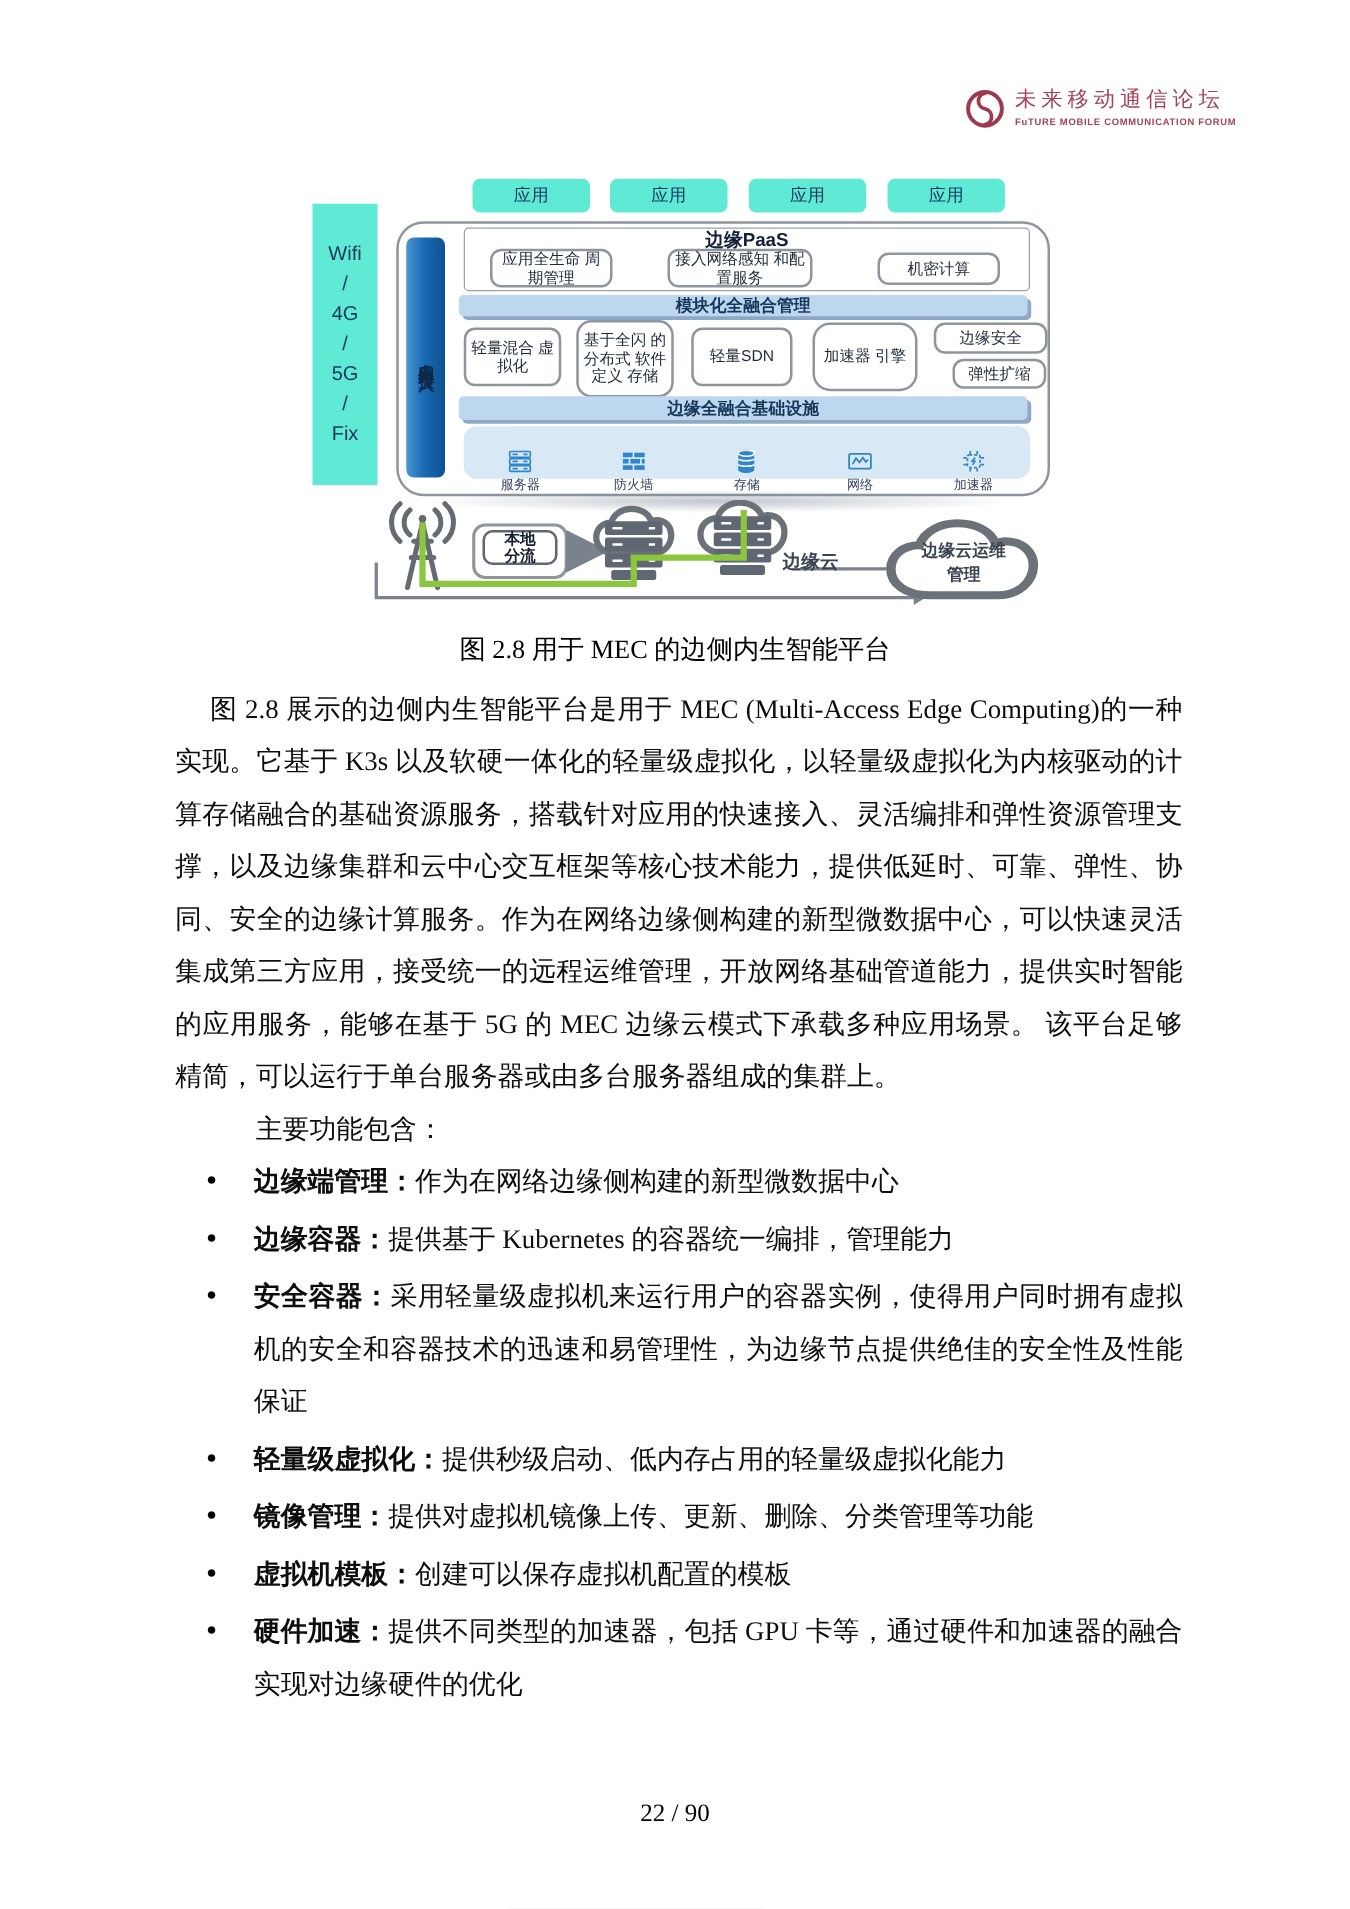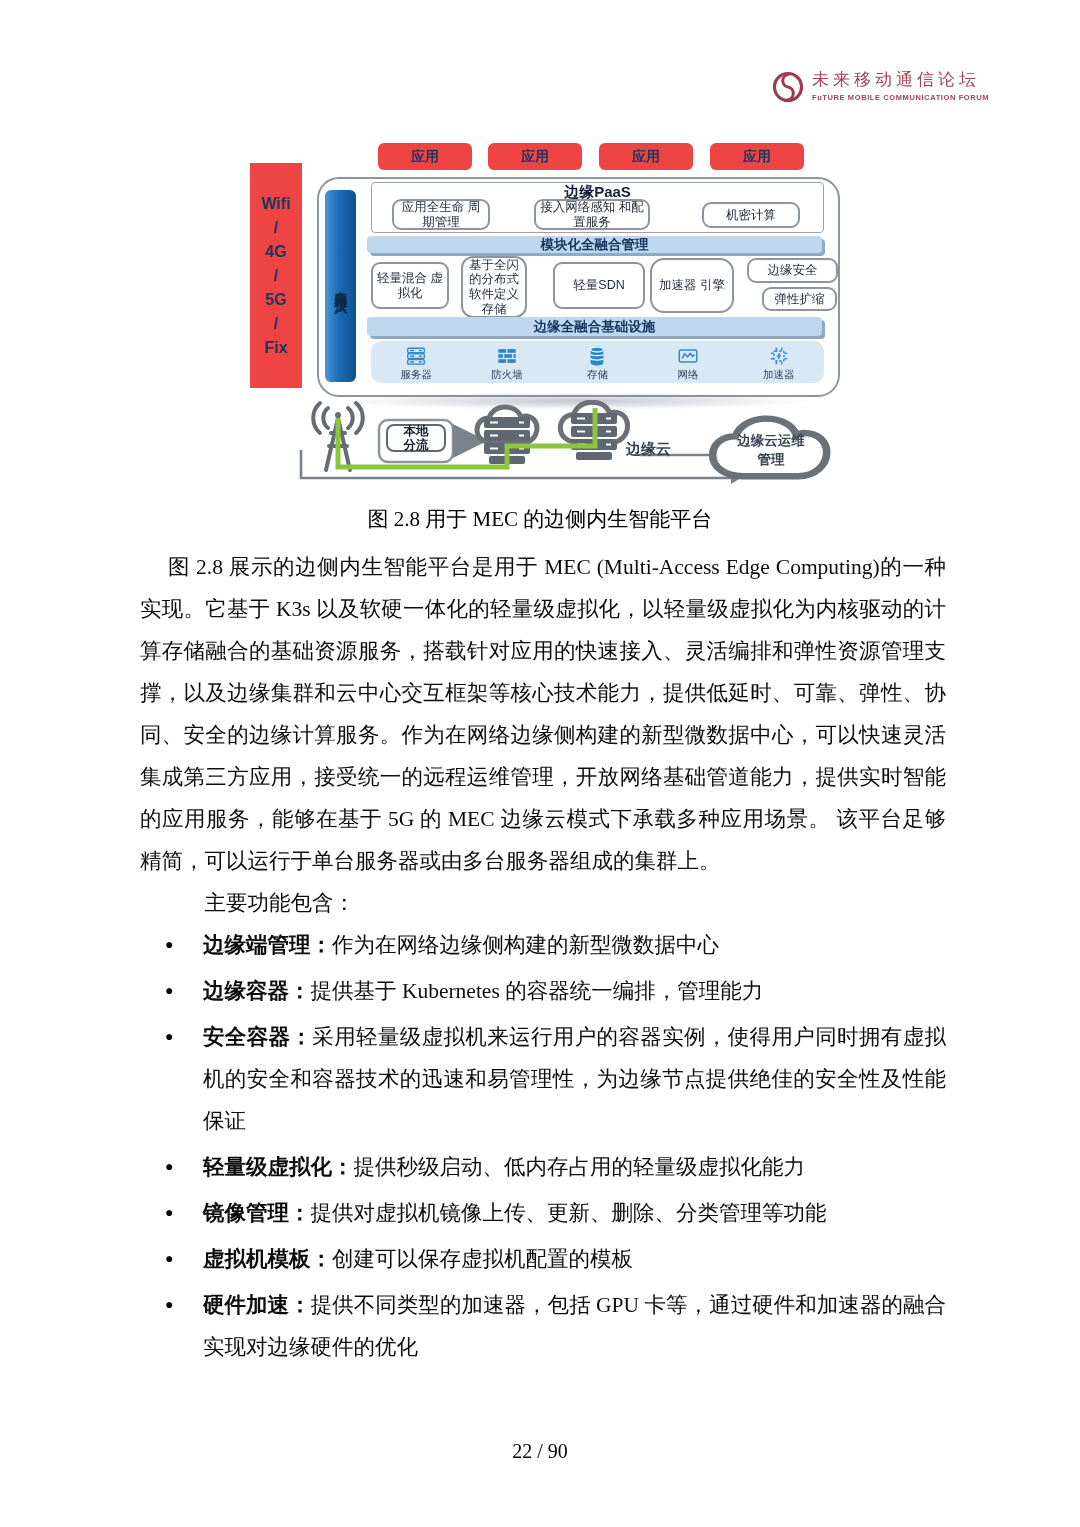--- a/index.html
+++ b/index.html
@@ -11,21 +11,21 @@
   .logo-ring{width:34px;height:34px;margin-top:2px;}
   .logo-text{margin-left:7px;}
   .logo-cn{font-size:17px;letter-spacing:4px;color:#a24458;white-space:nowrap;}
   .logo-en{font-family:"Liberation Sans",sans-serif;font-size:7.5px;font-weight:bold;
            letter-spacing:.6px;color:#a24458;margin-top:2px;white-space:nowrap;}
 
   
   .diagram{position:absolute;left:0;top:0;width:1080px;height:545px;
            font-family:"Liberation Sans",sans-serif;}
   .abs{position:absolute;box-sizing:border-box;}
-  .ltblue{background:#ef4444;color:#17375e;font-weight:bold;}
+  .ltblue{background:#5eead4;color:#17375e;font-weight:normal;}
   .appbox{width:94px;height:27px;top:143px;border-radius:6px;font-size:14px;
           display:flex;align-items:center;justify-content:center;}
   .access{left:250px;top:163px;width:52px;height:225px;display:flex;align-items:center;
           justify-content:center;text-align:center;font-size:16px;line-height:1.5;
           white-space:pre-line;}
   .outer{left:317px;top:177px;width:523px;height:220px;border:2.5px solid #8e959c;
          border-radius:22px;background:#fff;}
   .netbar{left:325px;top:190px;width:31px;height:192px;border-radius:6px;
           background:linear-gradient(90deg,#4a97d4 0%,#1a6ab5 45%,#0d528f 100%);
           display:flex;align-items:center;justify-content:center;
@@ -35,21 +35,21 @@
         border-radius:4px;background:#fff;}
   .paas-title{left:371px;top:183px;width:453px;text-align:center;font-size:15px;
               font-weight:bold;color:#14203a;}
   .wbox{border:2px solid #8e959c;border-radius:9px;background:#fff;color:#1f2937;
         display:flex;align-items:center;justify-content:center;text-align:center;
         font-size:12.5px;line-height:1.18;padding:1px 3px;}
   .bar3d{background:#bcd7ee;border-radius:4px;box-shadow:3px 3px 0 #8ea9c6;
          display:flex;align-items:center;justify-content:center;
          font-size:13.5px;font-weight:bold;color:#16365c;}
   .tray{left:371px;top:341px;width:453px;height:42px;background:#d9e8f5;border-radius:10px;
-        display:flex;align-items:flex-start;justify-content:space-around;padding-top:4px;}
+        display:flex;align-items:flex-start;justify-content:space-around;padding-top:17px;}
   .hw{display:flex;flex-direction:column;align-items:center;width:70px;}
   .hw svg{width:22px;height:22px;}
   .hw .hw-label{font-size:10.5px;color:#33415c;margin-top:1px;}
   .shadow-ellipse{left:335px;top:392px;width:480px;height:18px;
         background:radial-gradient(ellipse at center, rgba(120,130,145,.45) 0%, rgba(120,130,145,0) 70%);}
 
   
   .net-svg{left:295px;top:400px;width:545px;height:95px;}
   .offload{left:386px;top:424px;width:60px;height:28px;border:2.2px solid #5f6772;
            border-radius:8px;background:#fff;display:flex;align-items:center;justify-content:center;
@@ -111,22 +111,22 @@
 
     <div class="abs paas"></div>
     <div class="abs paas-title">边缘PaaS</div>
     <div class="abs wbox" style="left:392px;top:199px;width:98px;height:31px">应用全生命 周期管理</div>
     <div class="abs wbox" style="left:534px;top:199px;width:116px;height:31px">接入网络感知 和配置服务</div>
     <div class="abs wbox" style="left:702px;top:202px;width:98px;height:26px">机密计算</div>
 
     <div class="abs bar3d" style="left:367px;top:236px;width:455px;height:17px">模块化全融合管理</div>
 
     <div class="abs wbox" style="left:371px;top:262px;width:78px;height:47px">轻量混合 虚拟化</div>
-    <div class="abs wbox" style="left:461px;top:256px;width:66px;height:62px;border-radius:12px">基于全闪 的分布式 软件定义 存储</div>
-    <div class="abs wbox" style="left:553px;top:262px;width:92px;height:47px">轻量SDN</div>
+    <div class="abs wbox" style="left:461px;top:256px;width:78px;height:62px;border-radius:12px">基于全闪 的分布式 软件定义 存储</div>
+    <div class="abs wbox" style="left:553px;top:262px;width:81px;height:47px">轻量SDN</div>
     <div class="abs wbox" style="left:650px;top:258px;width:84px;height:55px;border-radius:14px">加速器 引擎</div>
     <div class="abs wbox" style="left:747px;top:258px;width:91px;height:25px">边缘安全</div>
     <div class="abs wbox" style="left:762px;top:287px;width:75px;height:24px">弹性扩缩</div>
 
     <div class="abs bar3d" style="left:367px;top:317px;width:455px;height:19px">边缘全融合基础设施</div>
 
     <div class="abs tray">
       <div class="hw">
         <svg viewBox="0 0 24 24" fill="none" stroke="#2f86c8" stroke-width="1.5">
           <rect x="3" y="3.5" width="18" height="5" rx="1"></rect>

